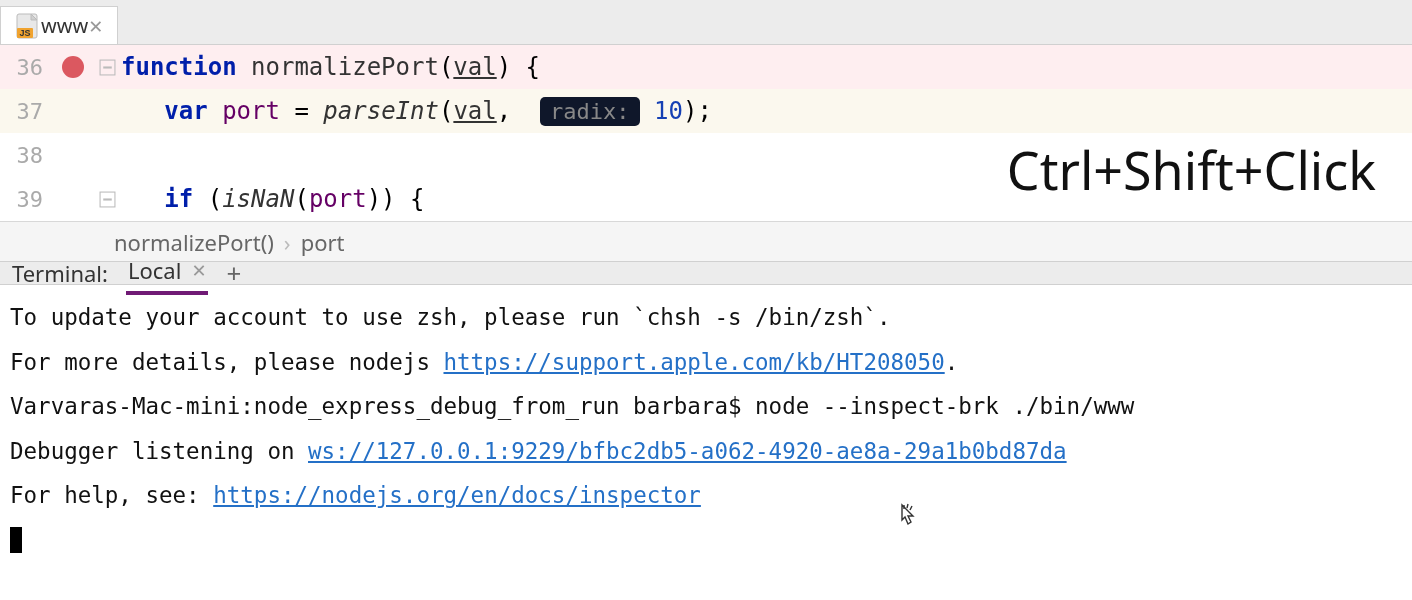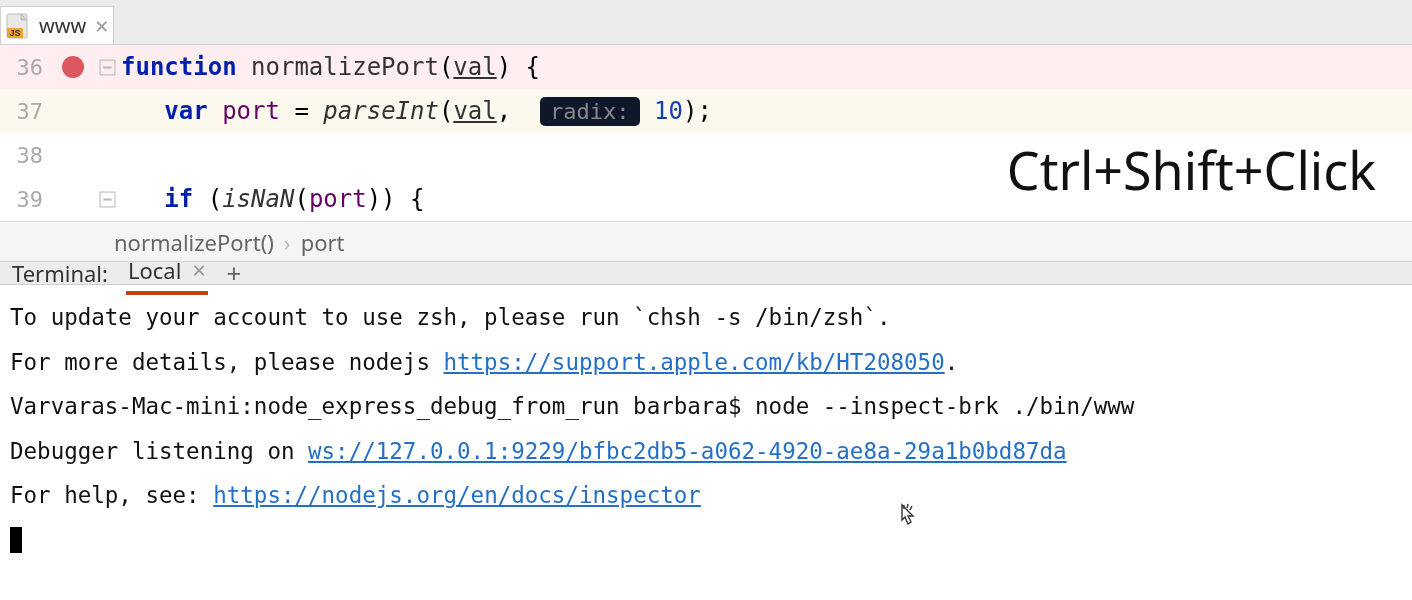--- a/index.html
+++ b/index.html
@@ -1,20 +1,20 @@
 <!DOCTYPE html>
 <html><head>
 <meta charset="utf-8">
 <style>
   * { margin: 0; padding: 0; box-sizing: border-box; }
   html, body { width: 1412px; height: 600px; font-family: "Menlo", "Consolas", monospace; background: #fff; overflow: hidden; }
   
   
   .tab-bar { height: 45px; background: #ececec; display: flex; align-items: flex-end; border-bottom: 1px solid #d0d0d0; }
-  .tab { display: flex; align-items: center; gap: 8px; padding: 8px 4px; background: #fff; border: 1px solid #d0d0d0; border-bottom: none; height: 38px; font-family: -apple-system, system-ui, sans-serif; font-size: 20px; color: #333; }
+  .tab { display: flex; align-items: center; padding: 8px 14px; background: #fff; border: 1px solid #d0d0d0; border-bottom: none; height: 38px; font-family: -apple-system, system-ui, sans-serif; font-size: 20px; color: #333; }
   .tab-icon { width: 26px; height: 26px; display: flex; align-items: center; justify-content: center; }
   .tab-icon svg { width: 26px; height: 26px; }
   .tab-close { color: #999; font-size: 18px; font-weight: 300; }
   
   
   .editor { background: #fff; }
   .code-line { display: flex; align-items: center; height: 44px; }
   .line-36 { background: #feeef0; }
   .line-37 { background: #fbf8ee; }
   .gutter { width: 53px; text-align: right; padding-right: 10px; color: #aaa; font-size: 22px; user-select: none; }
@@ -36,21 +36,21 @@
   .shortcut-1 { font-family: -apple-system, system-ui, sans-serif; font-size: 58px; color: #111; display: flex; align-items: center; justify-content: flex-end; gap: 20px; }
   .shortcut-2 { font-family: -apple-system, system-ui, sans-serif; font-size: 52px; color: #111; margin-top: 4px; }
   
   
   .breadcrumb { height: 40px; background: #f5f5f5; border-top: 1px solid #d8d8d8; padding-left: 114px; display: flex; align-items: center; font-family: -apple-system, system-ui, sans-serif; font-size: 22px; color: #666; gap: 10px; }
   .crumb-sep { color: #bbb; }
   
   
   .term-header { height: 24px; background: #ececec; border-top: 1px solid #d0d0d0; border-bottom: 1px solid #d0d0d0; display: flex; align-items: center; padding: 0 12px; gap: 18px; font-family: -apple-system, system-ui, sans-serif; font-size: 22px; color: #333; }
   .term-tab { display: flex; align-items: center; gap: 10px; padding: 4px 2px 6px; }
-  .term-tab.active { border-bottom: 4px solid #c2410c; }
+  .term-tab.active { border-bottom: 4px solid #701a75; }
   .term-tab-close { color: #999; font-size: 18px; }
   .term-add { color: #666; font-size: 26px; font-weight: 400; }
   
   
   .term-body { padding: 10px; font-size: 22.5px; line-height: 1.98; color: #111; font-family: "Menlo","Consolas",monospace; white-space: pre-wrap; }
   .term-link { color: #2470c7; text-decoration: underline; }
   .cursor-block { display: inline-block; width: 12px; height: 26px; background: #000; vertical-align: text-bottom; }
   
   
   .pointer-cursor { position: absolute; left: 894px; top: 502px; }

